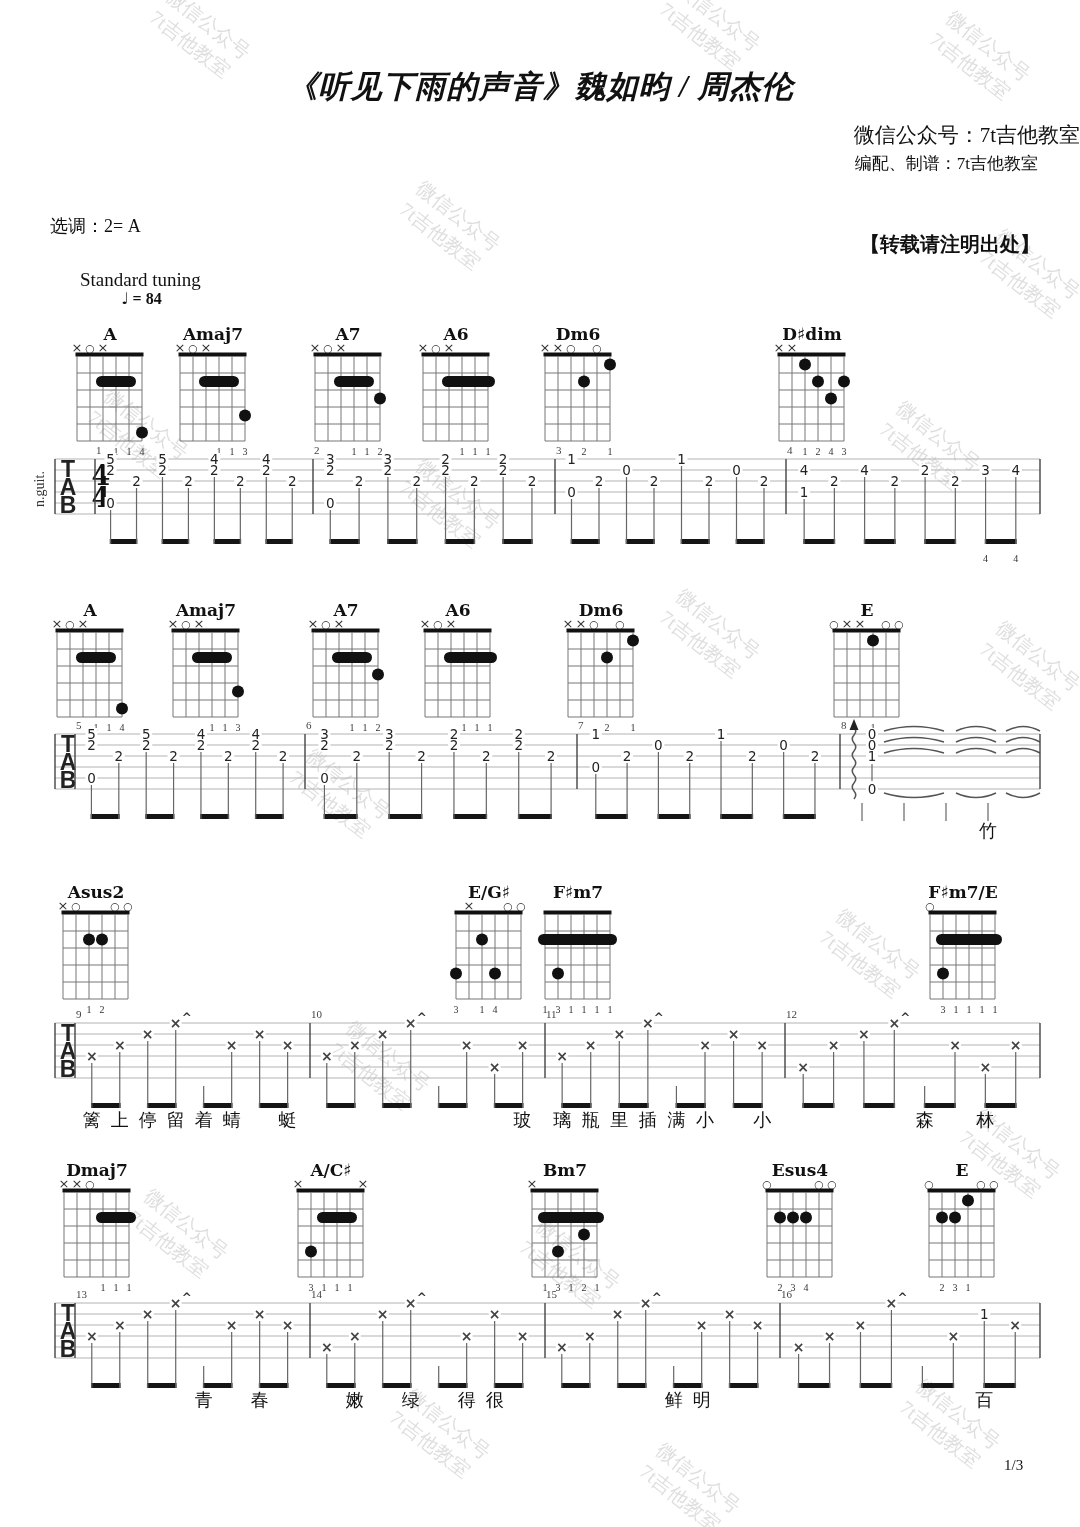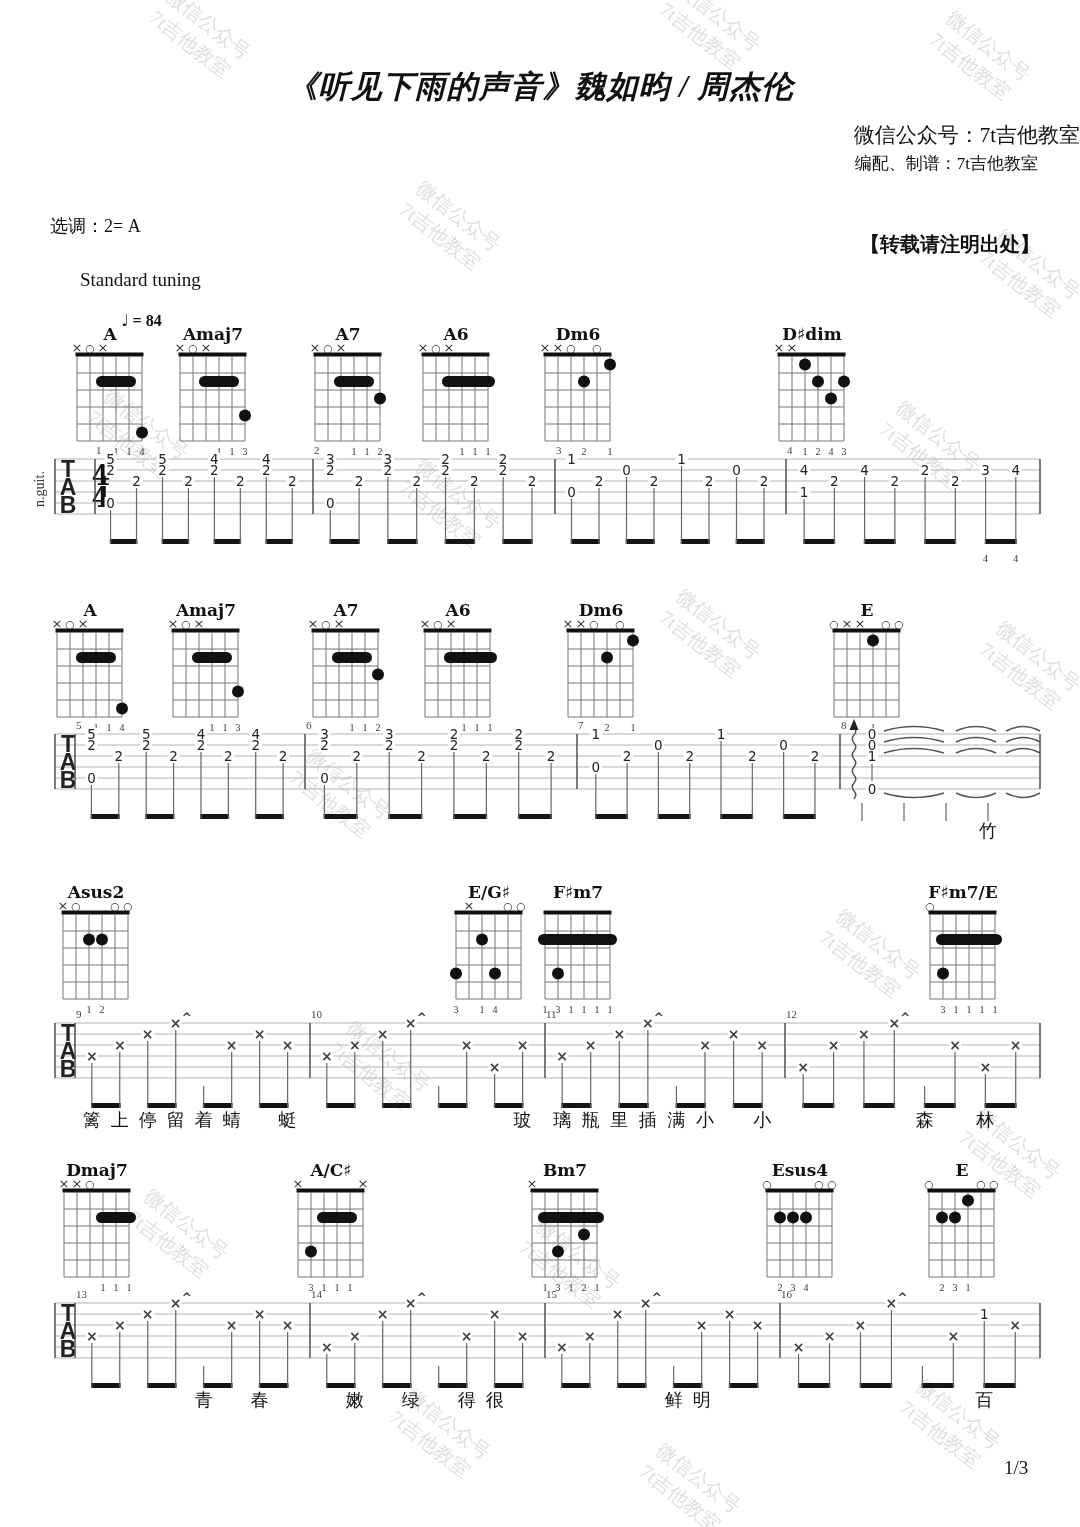--- a/index.html
+++ b/index.html
@@ -9,23 +9,23 @@
   .wm{position:absolute;color:#c9c9c9;opacity:.6;transform:rotate(38deg);
       font-size:20px;line-height:27px;white-space:pre;font-family:"Liberation Serif",serif;}
   .hdr{position:absolute;}
   .title{top:66px;left:0;width:100%;text-align:center;font-size:31px;font-weight:bold;letter-spacing:1px;font-style:italic;}
   .subtitle{top:121px;left:0;width:100%;text-align:right;font-size:21px;}
   .credit{top:152px;right:42px;font-size:17px;}
   .key1{top:185px;left:50px;font-size:18px;}
   .key2{top:214px;left:50px;font-size:18px;}
   .notice{top:231px;right:40px;font-size:20px;font-weight:bold;}
   .tuning{top:269px;left:80px;font-size:19px;}
-  .tempo{top:289px;left:121px;font-size:16px;font-weight:bold;margin-top:22px;}
+  .tempo{top:289px;left:121px;font-size:16px;font-weight:bold;}
   .notechar{font-family:"DejaVu Sans",sans-serif;font-weight:bold;}
-  .pageno{top:1457px;left:1004px;font-size:19px;}
+  .pageno{top:1457px;left:1004px;font-size:15px;}
   #score-svg{position:absolute;left:0;top:0;}
   
   text{user-select:none;}
   .chname{font:bold 17px "DejaVu Serif","DejaVu Sans",serif;text-anchor:middle;fill:#111;}
   .mk{font:11px "DejaVu Sans",sans-serif;text-anchor:middle;fill:#333;}
   .mx{font-size:13px;}
   .gl{stroke:#777;stroke-width:1;}
   .staffline{stroke:#b3b3b3;stroke-width:1;}
   .bar{stroke:#444;stroke-width:1.4;}
   .clef{font:bold 23px "Liberation Sans","DejaVu Sans",sans-serif;fill:#222;text-anchor:middle;}

